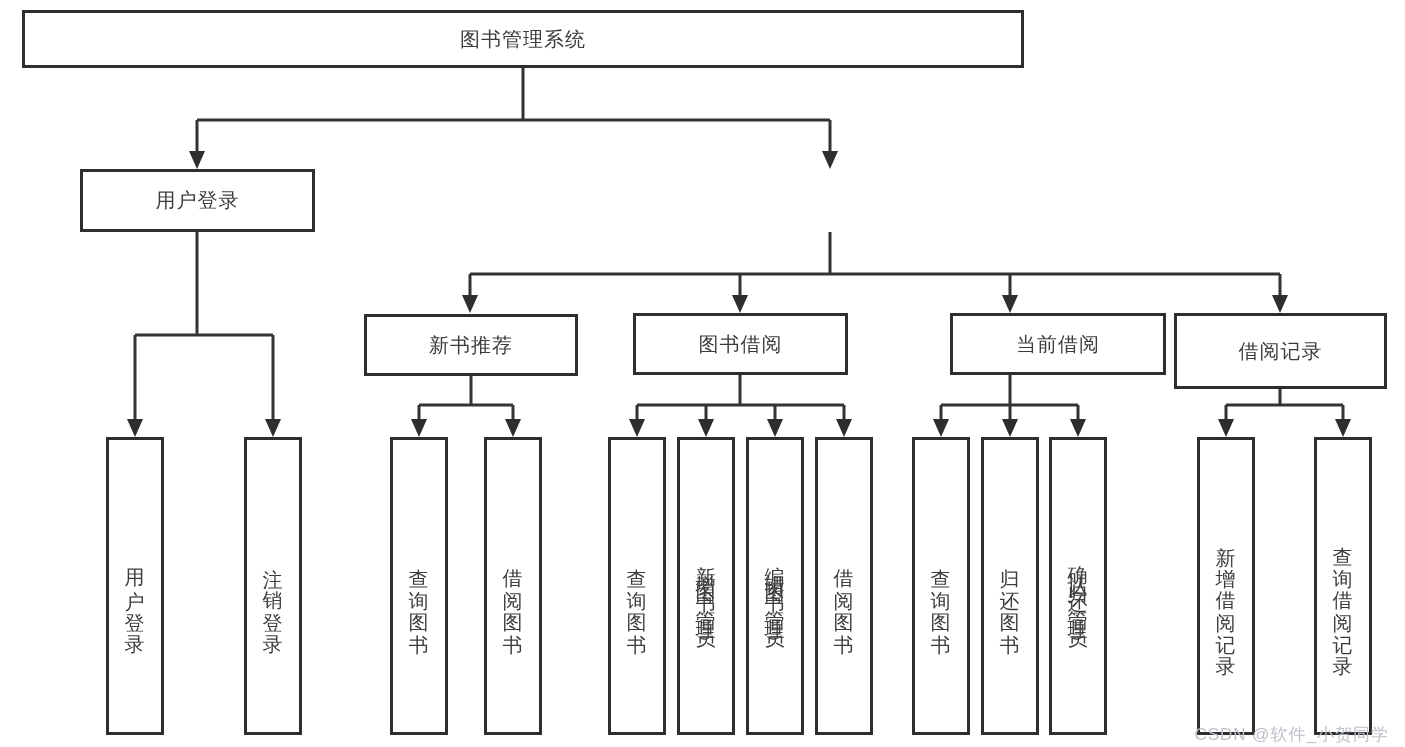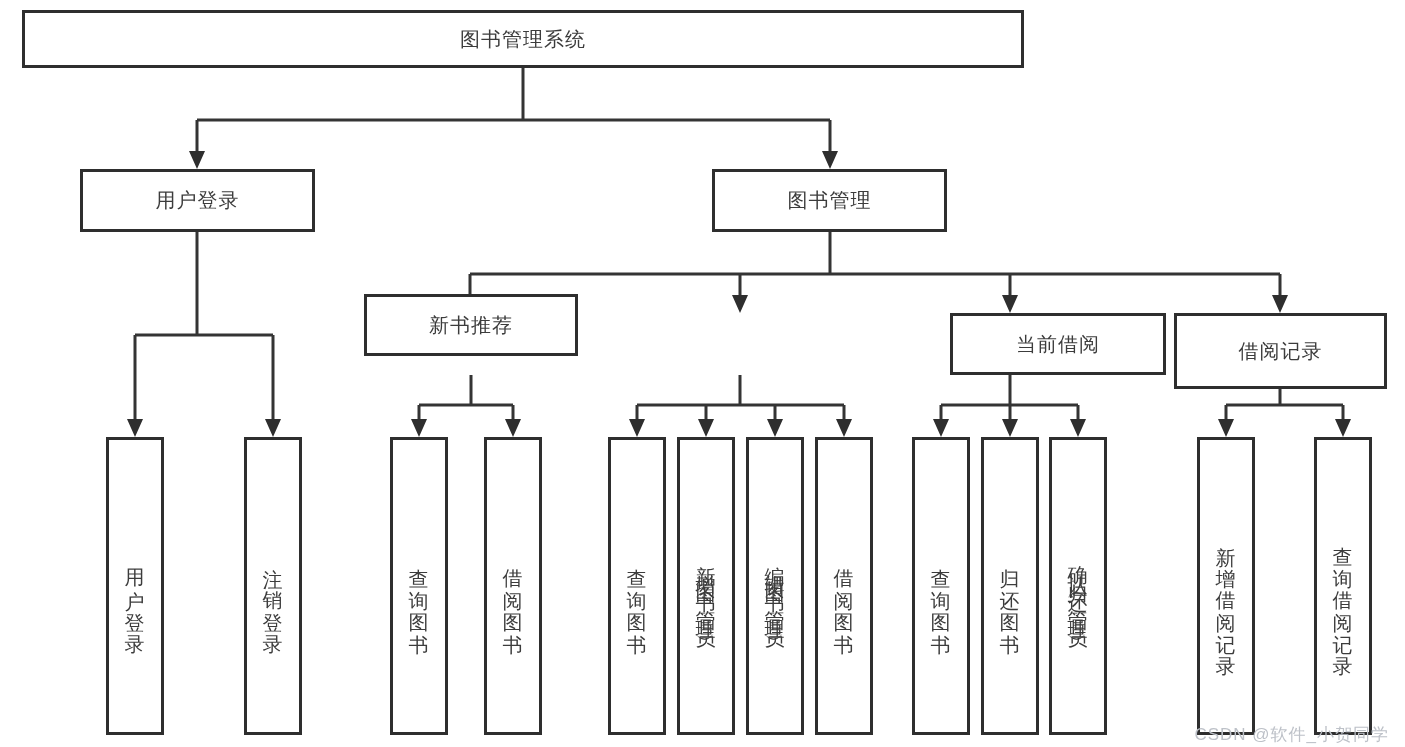--- a/index.html
+++ b/index.html
@@ -109,26 +109,26 @@
              M1335,419 L1351,419 L1343,437 Z"></path>
   </svg>
 
   <div class="node" style="left:22px; top:10px; width:1002px; height:58px;">
     <span>图书管理系统</span>
   </div>
 
   <div class="node" style="left:80px; top:169px; width:235px; height:63px;">
     <span>用户登录</span>
   </div>
-  <div class="node" style="left:712px; top:169px; width:235px; height:63px;">
-    <span>图书管理</span>
+
+  <div class="node" style="left:364px; top:314px; width:214px; height:62px;">
+    <span>新书推荐</span>
   </div>
-
-  <div class="node" style="left:364px; top:294px; width:214px; height:62px;">
-    <span>新书推荐</span>
+  <div class="node" style="left:633px; top:313px; width:215px; height:62px;">
+    <span>图书借阅</span>
   </div>
   <div class="node" style="left:902px; top:313px; width:216px; height:62px;margin-left:48px;">
     <span>当前借阅</span>
   </div>
   <div class="node" style="left:1174px; top:313px; width:213px; height:76px;">
     <span>借阅记录</span>
   </div>
 
   <div class="leaf" style="left:106px;">
     <span class="vtext">用户登录</span>

